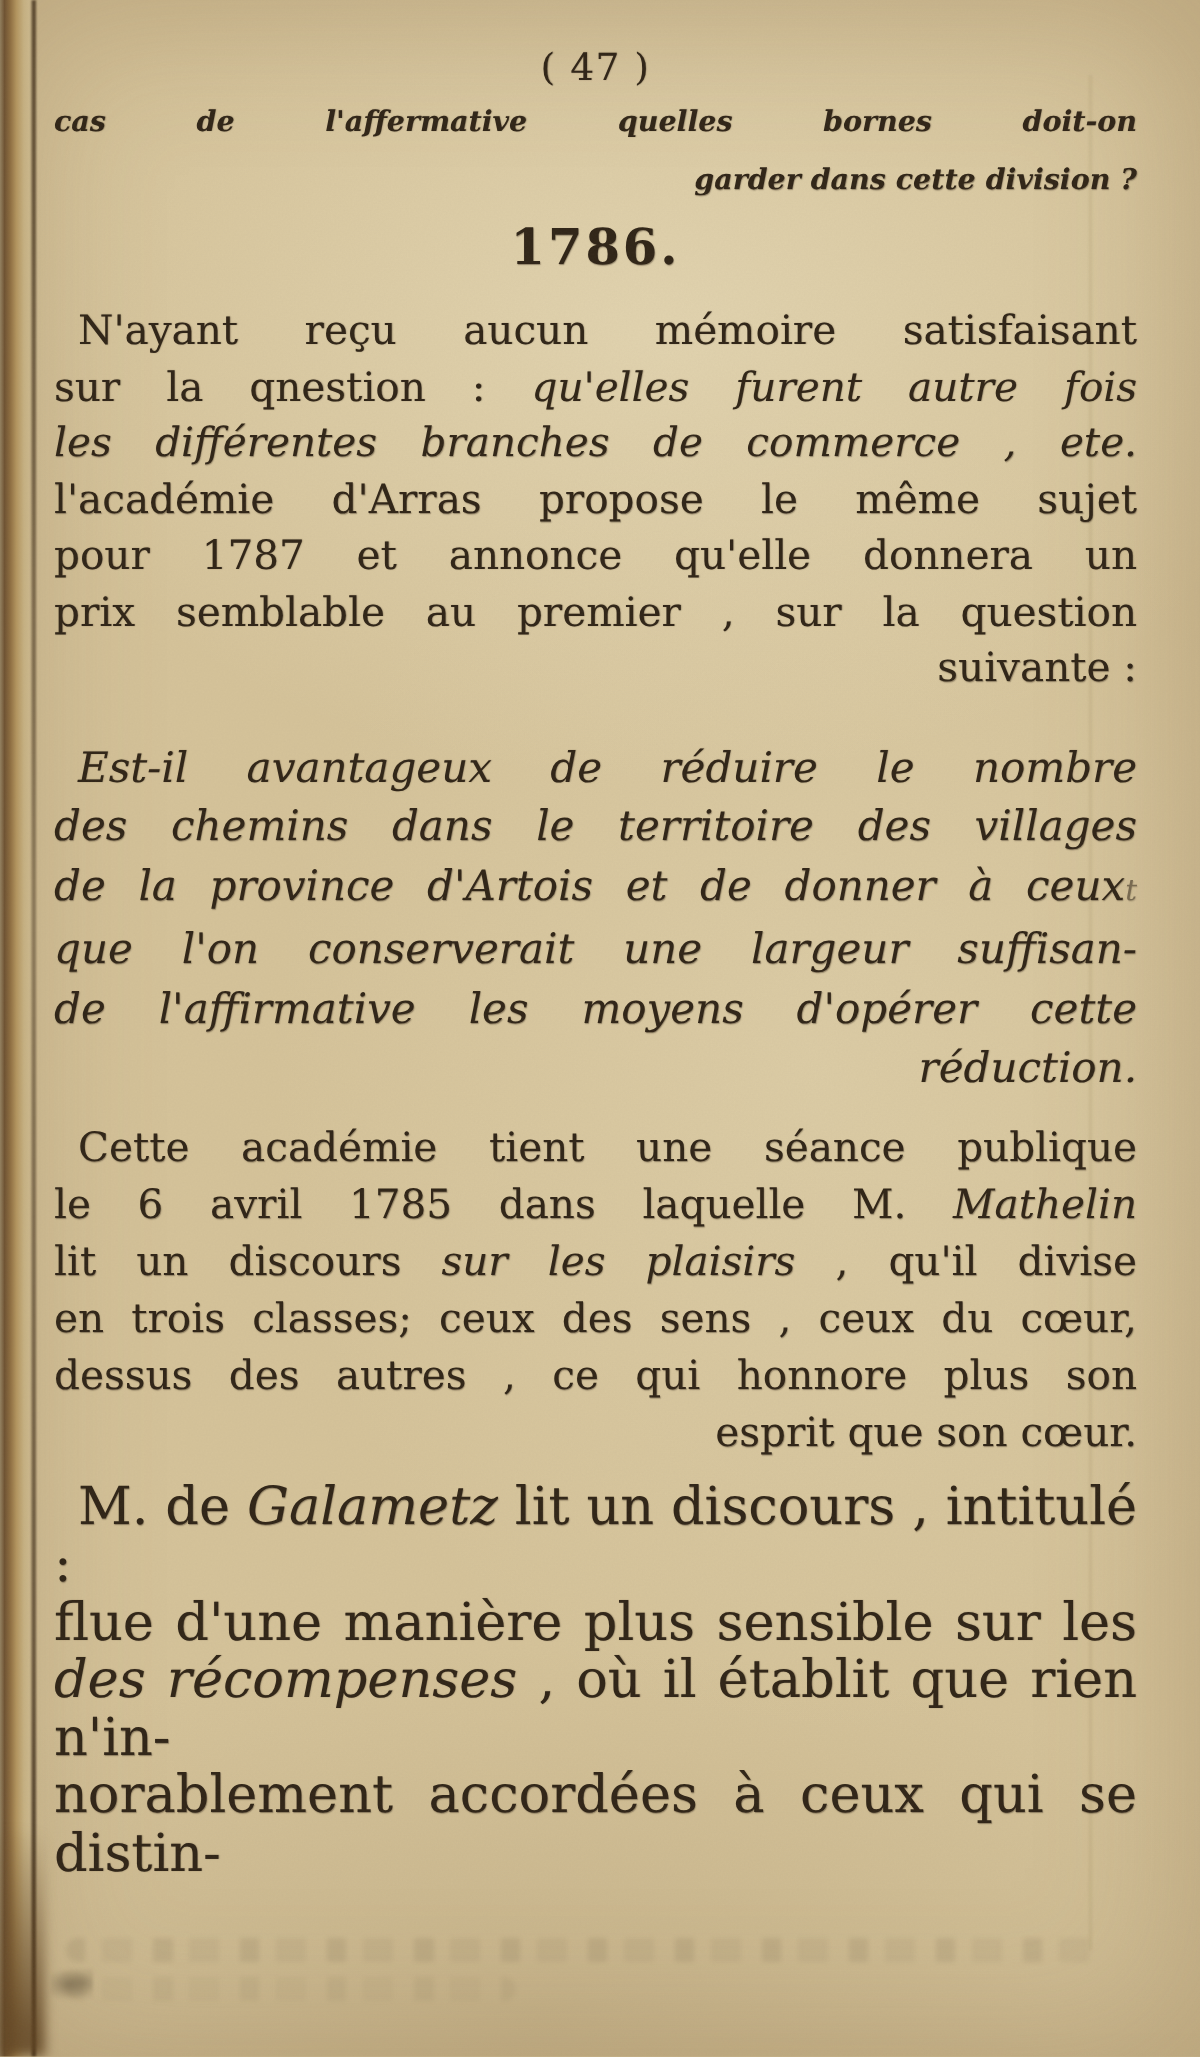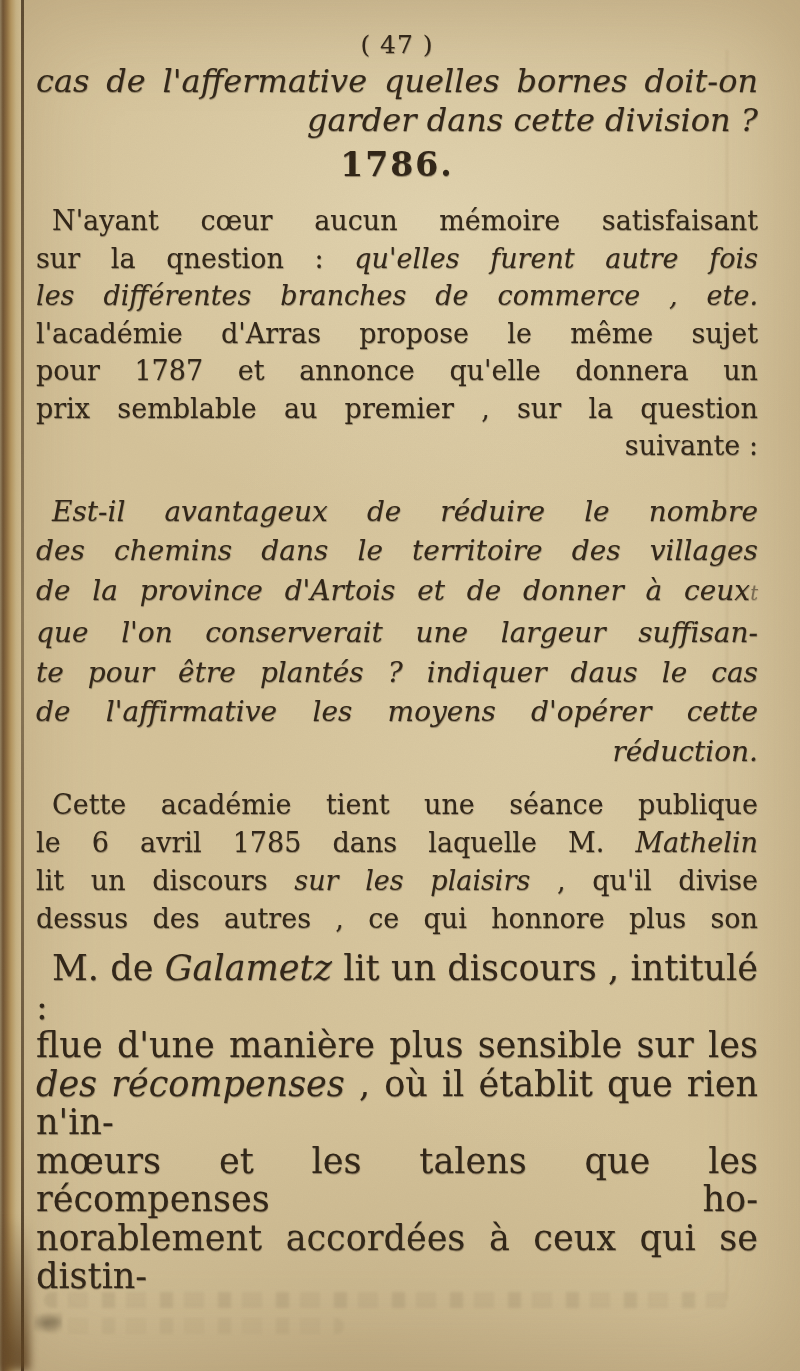--- a/index.html
+++ b/index.html
@@ -54,21 +54,21 @@
     text-align-last: justify;
     text-shadow: 0.4px 0.6px 0.8px rgba(50,38,24,0.45);
   }
   .line.no-j { text-align: right; text-align-last: auto; }
   .line.indent { text-indent: 16px; }
   .center .line { text-align: center; text-align-last: center; }
   .it { font-style: italic; }
   .faint { opacity: 0.55; font-size: 70%; }
 
   .b-pagenum { font-size: 25px; line-height: 30px; letter-spacing: 1px; }
-  .b-cont    { font-size: 32px; line-height: 39px; font-weight: 400; margin-top: 2px; }
+  .b-cont    { font-size: 19px; line-height: 39px; font-weight: 700; margin-top: 2px; }
   .b-head    { font-size: 33px; line-height: 46px; letter-spacing: 2px; margin-top: 2px; font-weight: 600; }
   .b-para1   { font-size: 27px; line-height: 37.5px; margin-top: 14px; }
   .b-quest   { font-size: 28px; line-height: 39.5px; margin-top: 27px; }
   .b-seance  { font-size: 27px; line-height: 38px;   margin-top: 15px; }
   .b-galam   { font-size: 35px; line-height: 38.5px; margin-top: 11px; }
 
   
   .bleed-row {
     position: absolute; left: 44px; width: 690px; height: 16px;
     background: repeating-linear-gradient(90deg,
@@ -110,48 +110,48 @@
         <div class="line no-j"><span class="">( 47 )</span></div>
       </div>
       <div class="block b-cont">
         <div class="line"><span class="it">cas de l'affermative quelles bornes doit-on</span></div>
         <div class="line no-j"><span class="it">garder dans cette division ?</span></div>
       </div>
       <div class="block b-head center">
         <div class="line no-j"><span class="">1786.</span></div>
       </div>
       <div class="block b-para1">
-        <div class="line indent"><span class="">N'ayant cœur aucun mémoire satisfaisant</span></div>
+        <div class="line indent"><span class="">N'ayant reçu aucun mémoire satisfaisant</span></div>
         <div class="line"><span class="">sur la qnestion : </span><span class="it">qu'elles furent autre fois</span></div>
         <div class="line"><span class="it">les différentes branches de commerce , ete.</span></div>
         <div class="line"><span class="">l'académie d'Arras propose le même sujet</span></div>
         <div class="line"><span class="">pour 1787 et annonce qu'elle donnera un</span></div>
         <div class="line"><span class="">prix semblable au premier , sur la question</span></div>
         <div class="line no-j"><span class="">suivante :</span></div>
       </div>
       <div class="block b-quest">
         <div class="line indent"><span class="it">Est-il avantageux de réduire le nombre</span></div>
         <div class="line"><span class="it">des chemins dans le territoire des villages</span></div>
         <div class="line"><span class="it">de la province d'Artois et de donner à ceux</span><span class="it faint">t</span></div>
         <div class="line"><span class="it">que l'on conserverait une largeur suffisan-</span></div>
-        <div class="line"><span class="it">te pour être plantés ? indiquer daus le cas</span></div>
         <div class="line"><span class="it">de l'affirmative les moyens d'opérer cette</span></div>
         <div class="line no-j"><span class="it">réduction.</span></div>
       </div>
       <div class="block b-seance">
         <div class="line indent"><span class="">Cette académie tient une séance publique</span></div>
         <div class="line"><span class="">le 6 avril 1785 dans laquelle M. </span><span class="it">Mathelin</span></div>
         <div class="line"><span class="">lit un discours </span><span class="it">sur les plaisirs</span><span class=""> , qu'il divise</span></div>
+        <div class="line"><span class="">en trois classes; ceux des sens , ceux du cœur,</span></div>
         <div class="line"><span class="">dessus des autres , ce qui honnore plus son</span></div>
+        <div class="line no-j"><span class="">esprit que son cœur.</span></div>
       </div>
       <div class="block b-galam">
         <div class="line indent"><span class="">M. de </span><span class="it">Galametz</span><span class=""> lit un discours , intitulé :</span></div>
         <div class="line"><span class="">flue d'une manière plus sensible sur les</span></div>
         <div class="line"><span class="it">des récompenses</span><span class=""> , où il établit que rien n'in-</span></div>
-        <div class="line"><span class="">mœurs et les talens que les récompenses ho-</span></div>
         <div class="line"><span class="">norablement accordées à ceux qui se distin-</span></div>
       </div>
     </div>
 
   <div class="bleed-row bleed-1"></div>
   <div class="bleed-row bleed-2"></div>
   <div class="smudge"></div>
 
   <svg class="grain" xmlns="http://www.w3.org/2000/svg">
     <filter id="n">

